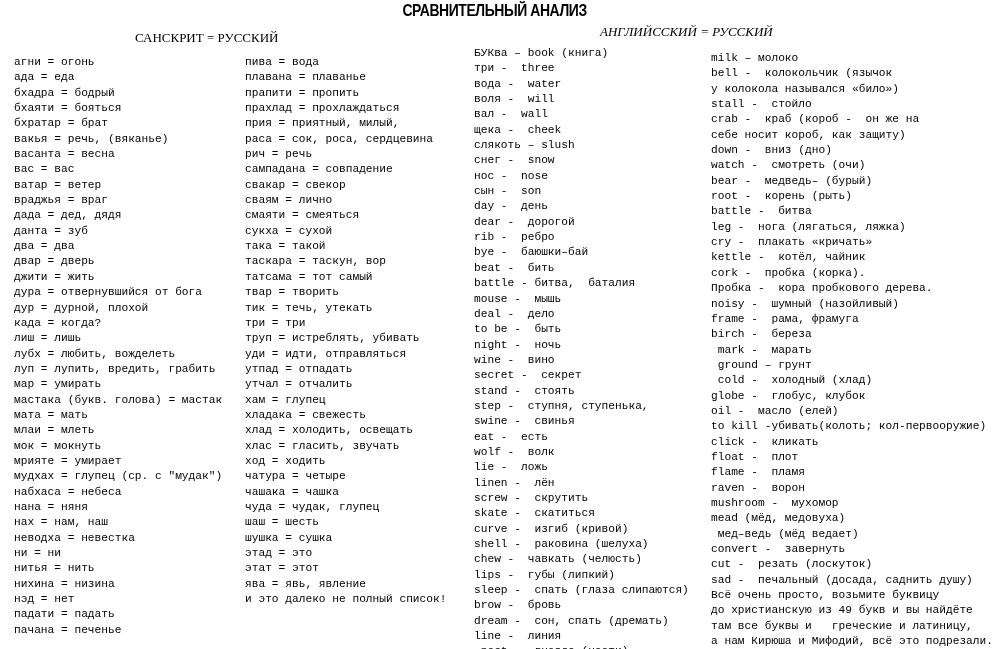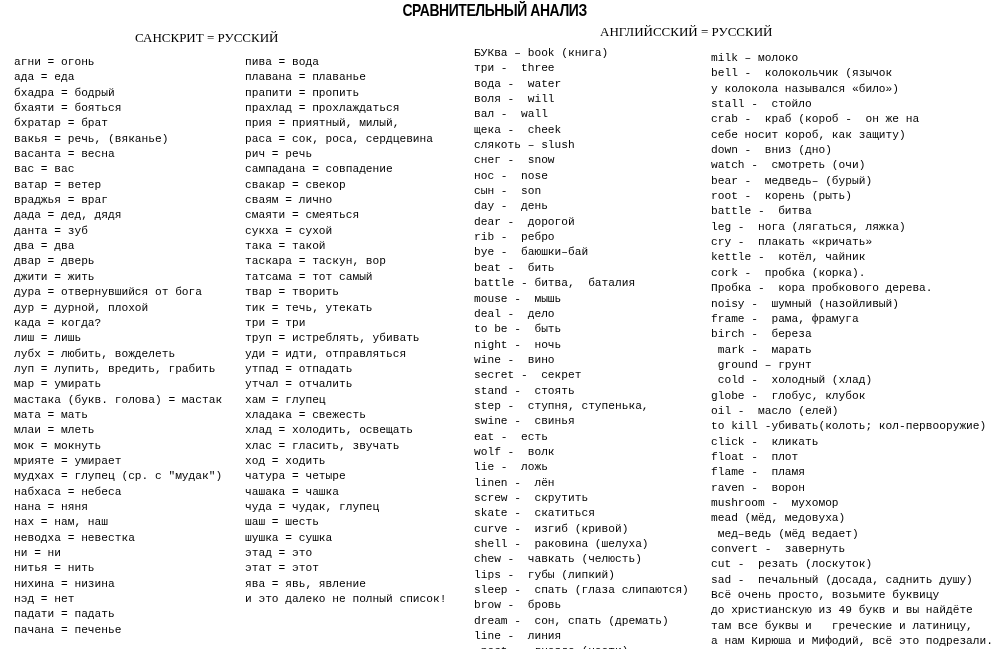--- a/index.html
+++ b/index.html
@@ -19,18 +19,18 @@
     }
     .col div { height: 15.35px; }
     .col-right { line-height: 15.4px; margin-top: 8px; }
   </style>
 </head>
 <body>
 
 <div class="title">СРАВНИТЕЛЬНЫЙ АНАЛИЗ</div>
 
 <div class="section-head" style="left:135px; top:29px;">САНСКРИТ = РУССКИЙ</div>
-<div class="section-head" style="left:600px; top:23px;">АНГЛИЙССКИЙ = РУССКИЙ</div>
+<div class="section-head" style="left:600px; top:23px;font-style:italic;">АНГЛИЙССКИЙ = РУССКИЙ</div>
 
 <div class="col" id="col-s1" style="left:14px; top:55px;"><div>агни = огонь</div><div>ада = еда</div><div>бхадра = бодрый</div><div>бхаяти = бояться</div><div>бхратар = брат</div><div>вакья = речь, (вяканье)</div><div>васанта = весна</div><div>вас = вас</div><div>ватар = ветер</div><div>враджья = враг</div><div>дада = дед, дядя</div><div>данта = зуб</div><div>два = два</div><div>двар = дверь</div><div>джити = жить</div><div>дура = отвернувшийся от бога</div><div>дур = дурной, плохой</div><div>када = когда?</div><div>лиш = лишь</div><div>лубх = любить, вожделеть</div><div>луп = лупить, вредить, грабить</div><div>мар = умирать</div><div>мастака (букв. голова) = мастак</div><div>мата = мать</div><div>млаи = млеть</div><div>мок = мокнуть</div><div>мрияте = умирает</div><div>мудхах = глупец (ср. с "мудак")</div><div>набхаса = небеса</div><div>нана = няня</div><div>нах = нам, наш</div><div>неводха = невестка</div><div>ни = ни</div><div>нитья = нить</div><div>нихина = низина</div><div>нэд = нет</div><div>падати = падать</div><div>пачана = печенье</div></div>
 <div class="col" id="col-s2" style="left:245px; top:55px;"><div>пива = вода</div><div>плавана = плаванье</div><div>прапити = пропить</div><div>прахлад = прохлаждаться</div><div>прия = приятный, милый,</div><div>раса = сок, роса, сердцевина</div><div>рич = речь</div><div>сампадана = совпадение</div><div>свакар = свекор</div><div>сваям = лично</div><div>смаяти = смеяться</div><div>сукха = сухой</div><div>така = такой</div><div>таскара = таскун, вор</div><div>татсама = тот самый</div><div>твар = творить</div><div>тик = течь, утекать</div><div>три = три</div><div>труп = истреблять, убивать</div><div>уди = идти, отправляться</div><div>утпад = отпадать</div><div>утчал = отчалить</div><div>хам = глупец</div><div>хладака = свежесть</div><div>хлад = холодить, освещать</div><div>хлас = гласить, звучать</div><div>ход = ходить</div><div>чатура = четыре</div><div>чашака = чашка</div><div>чуда = чудак, глупец</div><div>шаш = шесть</div><div>шушка = сушка</div><div>этад = это</div><div>этат = этот</div><div>ява = явь, явление</div><div>и это далеко не полный список!</div></div>
 <div class="col" id="col-e1" style="left:474px; top:46px;"><div>БУКва – book (книга)</div><div>три -  three</div><div>вода -  water</div><div>воля -  will</div><div>вал -  wall</div><div>щека -  cheek</div><div>слякоть – slush</div><div>снег -  snow</div><div>нос -  nose</div><div>сын -  son</div><div>day -  день</div><div>dear -  дорогой</div><div>rib -  ребро</div><div>bye -  баюшки–бай</div><div>beat -  бить</div><div>battle - битва,  баталия</div><div>mouse -  мышь</div><div>deal -  дело</div><div>to be -  быть</div><div>night -  ночь</div><div>wine -  вино</div><div>secret -  секрет</div><div>stand -  стоять</div><div>step -  ступня, ступенька,</div><div>swine -  свинья</div><div>eat -  есть</div><div>wolf -  волк</div><div>lie -  ложь</div><div>linen -  лён</div><div>screw -  скрутить</div><div>skate -  скатиться</div><div>curve -  изгиб (кривой)</div><div>shell -  раковина (шелуха)</div><div>chew -  чавкать (челюсть)</div><div>lips -  губы (липкий)</div><div>sleep -  спать (глаза слипаются)</div><div>brow -  бровь</div><div>dream -  сон, спать (дремать)</div><div>line -  линия</div><div> nest -  гнездо (нести)</div></div>
 <div class="col col-right" id="col-e2" style="left:711px; top:43px;"><div>milk – молоко</div><div>bell -  колокольчик (язычок</div><div>у колокола назывался «било»)</div><div>stall -  стойло</div><div>crab -  краб (короб -  он же на</div><div>себе носит короб, как защиту)</div><div>down -  вниз (дно)</div><div>watch -  смотреть (очи)</div><div>bear -  медведь– (бурый)</div><div>root -  корень (рыть)</div><div>battle -  битва</div><div>leg -  нога (лягаться, ляжка)</div><div>cry -  плакать «кричать»</div><div>kettle -  котёл, чайник</div><div>cork -  пробка (корка).</div><div>Пробка -  кора пробкового дерева.</div><div>noisy -  шумный (назойливый)</div><div>frame -  рама, фрамуга</div><div>birch -  береза</div><div> mark -  марать</div><div> ground – грунт</div><div> cold -  холодный (хлад)</div><div>globe -  глобус, клубок</div><div>oil -  масло (елей)</div><div>to kill -убивать(колоть; кол-первооружие)</div><div>click -  кликать</div><div>float -  плот</div><div>flame -  пламя</div><div>raven -  ворон</div><div>mushroom -  мухомор</div><div>mead (мёд, медовуха)</div><div> мед–ведь (мёд ведает)</div><div>convert -  завернуть</div><div>cut -  резать (лоскуток)</div><div>sad -  печальный (досада, саднить душу)</div><div>Всё очень просто, возьмите буквицу</div><div>до христианскую из 49 букв и вы найдёте</div><div>там все буквы и   греческие и латиницу,</div><div>а нам Кирюша и Мифодий, всё это подрезали.</div></div>
 
 </body></html>

